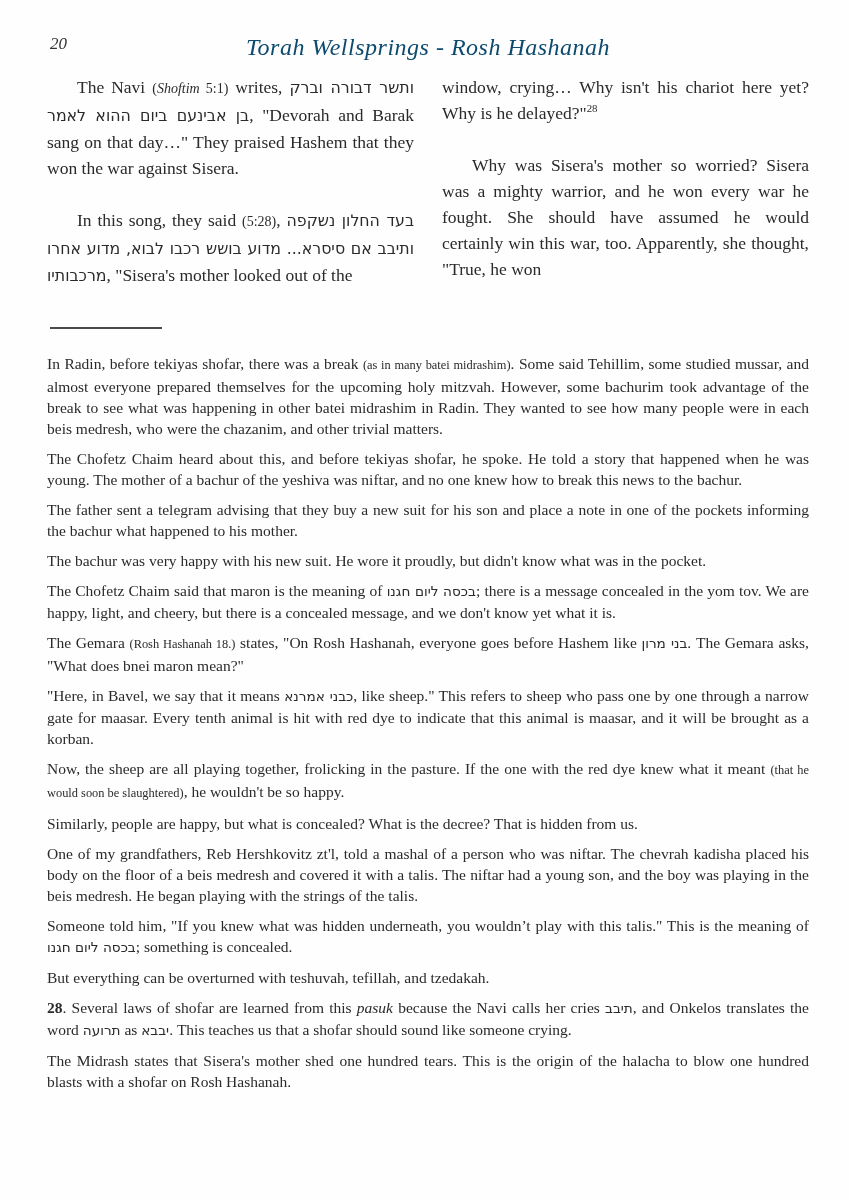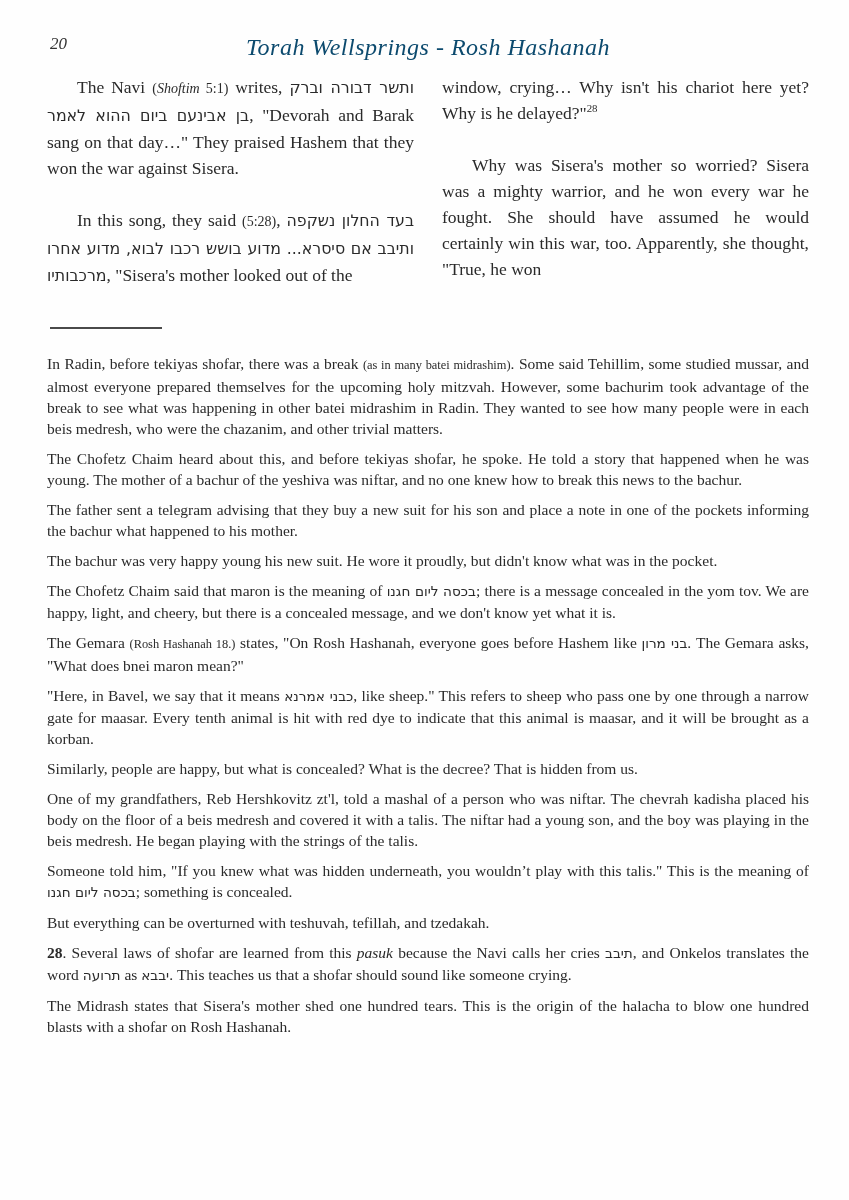--- a/index.html
+++ b/index.html
@@ -93,24 +93,25 @@
         <p class="para indent"><span class="run-n">Why was Sisera's mother so worried? Sisera was a mighty warrior, and he won every war he fought. She should have assumed he would certainly win this war, too. Apparently, she thought, "True, he won</span></p>
       </div>
   </main>
 
   <hr class="footnote-divider">
 
   <section class="footnotes">
       <p class="para"><span class="run-n">In Radin, before tekiyas shofar, there was a break </span><span class="run-p">(as in many batei midrashim)</span><span class="run-n">. Some said Tehillim, some studied mussar, and almost everyone prepared themselves for the upcoming holy mitzvah. However, some bachurim took advantage of the break to see what was happening in other batei midrashim in Radin. They wanted to see how many people were in each beis medresh, who were the chazanim, and other trivial matters.</span></p>
       <p class="para"><span class="run-n">The Chofetz Chaim heard about this, and before tekiyas shofar, he spoke. He told a story that happened when he was young. The mother of a bachur of the yeshiva was niftar, and no one knew how to break this news to the bachur.</span></p>
       <p class="para"><span class="run-n">The father sent a telegram advising that they buy a new suit for his son and place a note in one of the pockets informing the bachur what happened to his mother.</span></p>
-      <p class="para"><span class="run-n">The bachur was very happy young his new suit. He wore it proudly, but didn't know what was in the pocket.</span></p>
+      <p class="para"><span class="run-n">The bachur was very happy with his new suit. He wore it proudly, but didn't know what was in the pocket.</span></p>
       <p class="para"><span class="run-n">The Chofetz Chaim said that maron is the meaning of </span><span class="run-h" dir="rtl">בכסה ליום חגנו</span><span class="run-n">; there is a message concealed in the yom tov. We are happy, light, and cheery, but there is a concealed message, and we don't know yet what it is.</span></p>
       <p class="para"><span class="run-n">The Gemara </span><span class="run-p">(Rosh Hashanah 18.)</span><span class="run-n"> states, "On Rosh Hashanah, everyone goes before Hashem like </span><span class="run-h" dir="rtl">בני מרון</span><span class="run-n">. The Gemara asks, "What does bnei maron mean?"</span></p>
       <p class="para"><span class="run-n">"Here, in Bavel, we say that it means </span><span class="run-h" dir="rtl">כבני אמרנא</span><span class="run-n">, like sheep." This refers to sheep who pass one by one through a narrow gate for maasar. Every tenth animal is hit with red dye to indicate that this animal is maasar, and it will be brought as a korban.</span></p>
+      <p class="para"><span class="run-n">Now, the sheep are all playing together, frolicking in the pasture. If the one with the red dye knew what it meant </span><span class="run-p">(that he would soon be slaughtered)</span><span class="run-n">, he wouldn't be so happy.</span></p>
       <p class="para"><span class="run-n">Similarly, people are happy, but what is concealed? What is the decree? That is hidden from us.</span></p>
       <p class="para"><span class="run-n">One of my grandfathers, Reb Hershkovitz zt'l, told a mashal of a person who was niftar. The chevrah kadisha placed his body on the floor of a beis medresh and covered it with a talis. The niftar had a young son, and the boy was playing in the beis medresh. He began playing with the strings of the talis.</span></p>
       <p class="para"><span class="run-n">Someone told him, "If you knew what was hidden underneath, you wouldn’t play with this talis." This is the meaning of </span><span class="run-h" dir="rtl">בכסה ליום חגנו</span><span class="run-n">; something is concealed.</span></p>
       <p class="para"><span class="run-n">But everything can be overturned with teshuvah, tefillah, and tzedakah.</span></p>
       <p class="para"><span class="run-b">28</span><span class="run-n">. Several laws of shofar are learned from this </span><span class="run-i">pasuk</span><span class="run-n"> because the Navi calls her cries </span><span class="run-h" dir="rtl">תיבב</span><span class="run-n">, and Onkelos translates the word </span><span class="run-h" dir="rtl">תרועה</span><span class="run-n"> as </span><span class="run-h" dir="rtl">יבבא</span><span class="run-n">. This teaches us that a shofar should sound like someone crying.</span></p>
       <p class="para"><span class="run-n">The Midrash states that Sisera's mother shed one hundred tears. This is the origin of the halacha to blow one hundred blasts with a shofar on Rosh Hashanah.</span></p>
     </section>
 
 </div>
 

